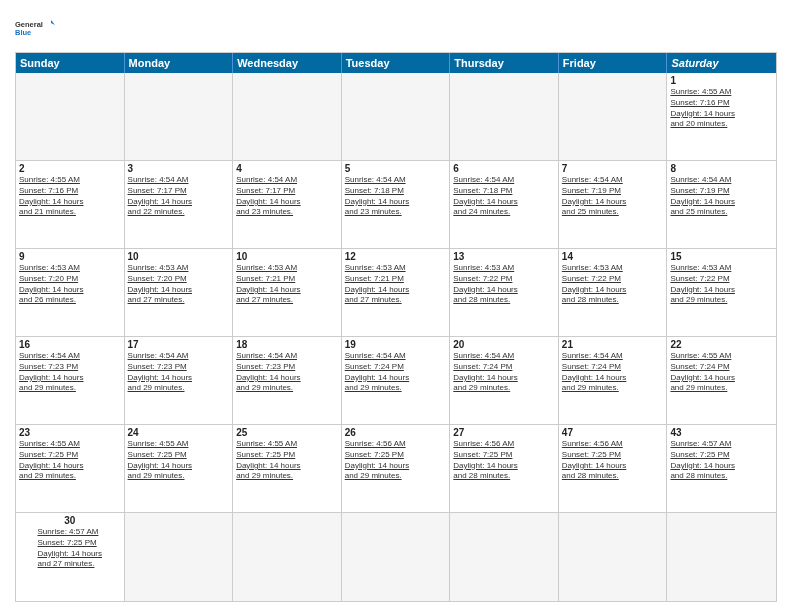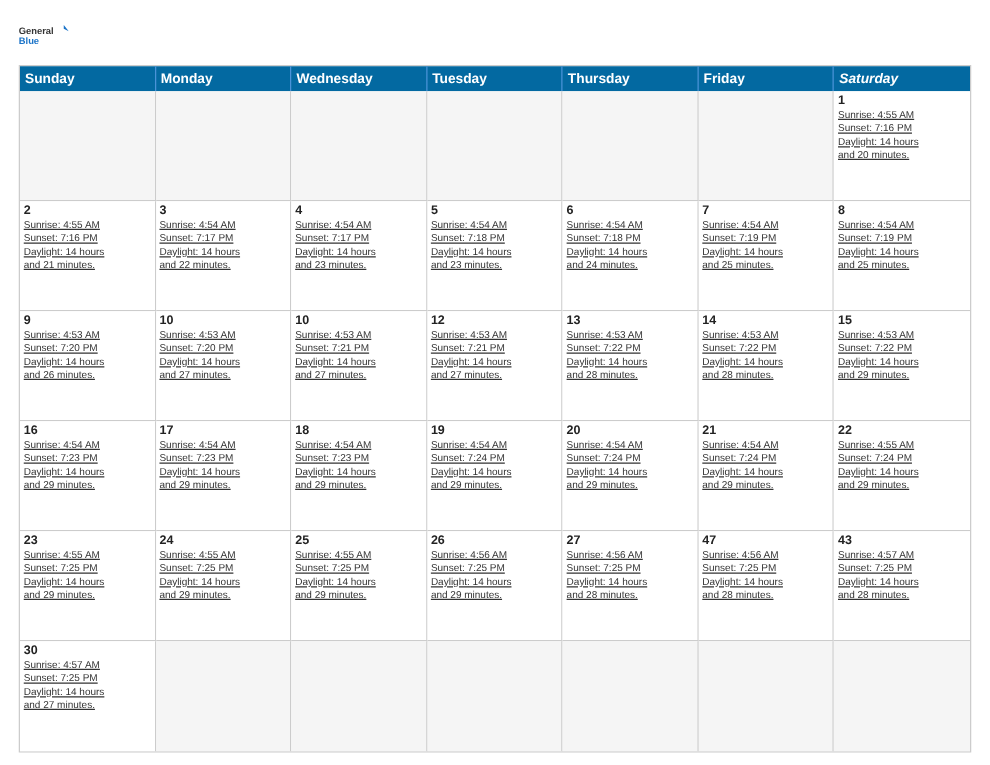--- a/index.html
+++ b/index.html
@@ -73,21 +73,21 @@
       vertical-align: top;
       min-height: 70px;
       font-size: 8.5px;
       color: #333;
       background: #fff;
       display: flex;
       flex-direction: column;
     }
     .cell:nth-child(7n) { border-right: none; }
     .cell.empty { background: #f5f5f5; }
-    .cell.last-row { border-bottom: none; }
+    .cell.last-row { border-bottom: none; align-items: center; }
     .day-num {
       font-size: 10px;
       font-weight: bold;
       color: #222;
       margin-bottom: 1px;
     }
     .cell-text {
       font-size: 8px;
       color: #333;
       line-height: 1.35;

